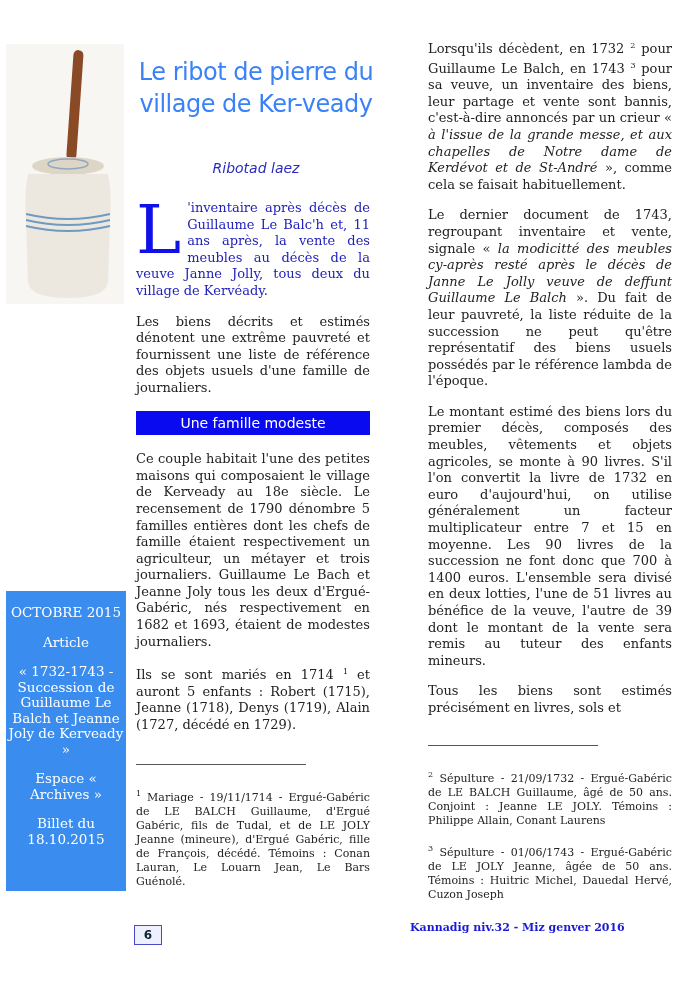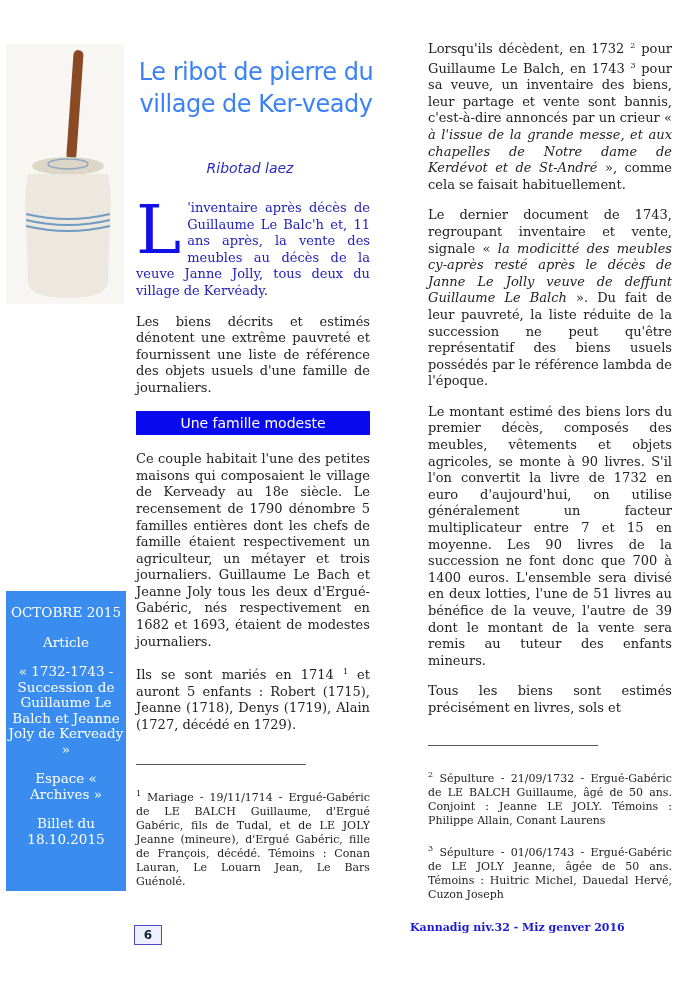--- a/index.html
+++ b/index.html
@@ -4,21 +4,21 @@
 <style>
   html, body { margin: 0; padding: 0; background: #ffffff; }
   body { width: 700px; height: 991px; position: relative; overflow: hidden;
          font-family: "DejaVu Serif", "Liberation Serif", serif; color: #222; }
 
   .photo { position: absolute; left: 6px; top: 44px; width: 118px; height: 260px; }
 
   .title { position: absolute; left: 138px; top: 40px; width: 236px; text-align: center;
            font-family: "DejaVu Sans", sans-serif; font-size: 24px; line-height: 32px;
            color: #3b82f6; font-weight: normal; letter-spacing: -0.5px; }
-  .subtitle { position: absolute; left: 132px; top: 160px; width: 236px; text-align: center;
+  .subtitle { position: absolute; left: 138px; top: 160px; width: 236px; text-align: center;
               font-family: "DejaVu Sans", sans-serif; font-style: italic; font-size: 14px;
               color: #2a2ac0; }
 
   .col { position: absolute; font-size: 13px; line-height: 16.6px; text-align: justify; }
   .col p { margin: 0 0 14px 0; }
   .lede { color: #2222bb; }
   .dropcap { float: left; font-size: 68px; line-height: 56px; color: #1010e8; margin: 2px 6px 0 0;
              font-family: "DejaVu Serif", serif; }
   .section-head { background: #0a0af0; color: #fff; text-align: center;
                   font-family: "DejaVu Sans", sans-serif; font-size: 14px;

